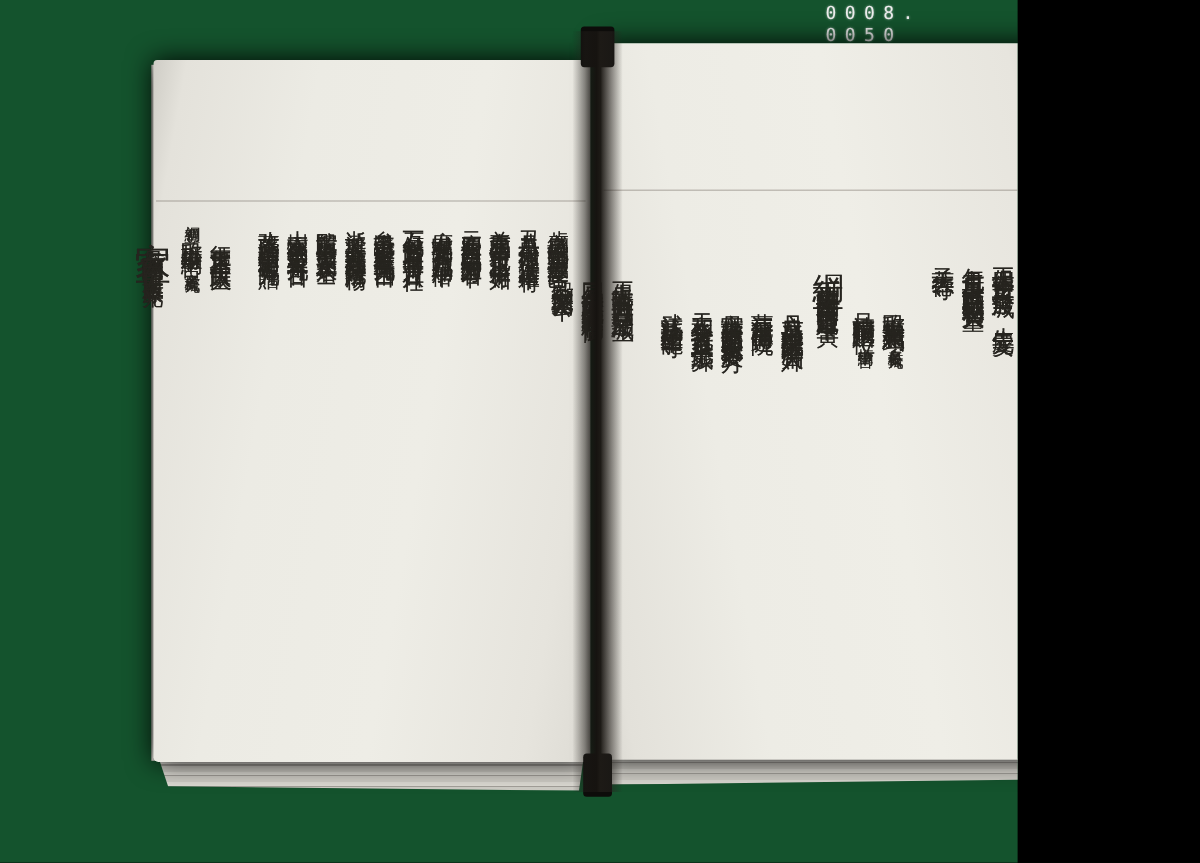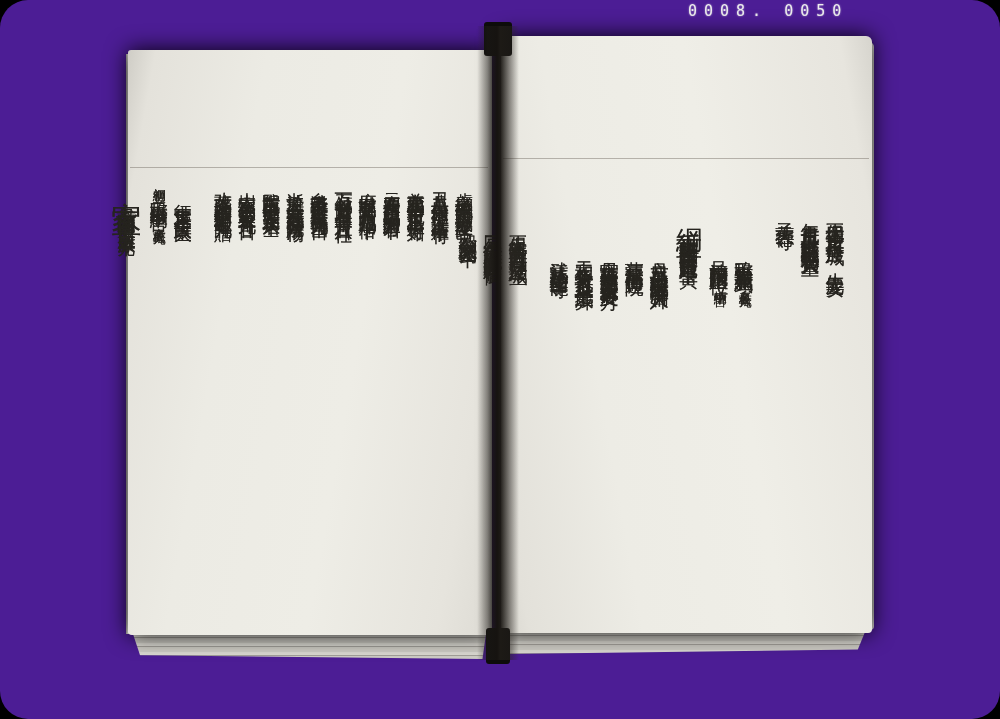--- a/index.html
+++ b/index.html
@@ -1,17 +1,17 @@
 <!DOCTYPE html>
 <html><head>
 <meta charset="utf-8">
 <style>
   html,body{margin:0;padding:0;background:#000;}
-  .photo{position:relative;width:1000px;height:719px;background:#4c1d95;overflow:hidden;
-         font-family:"DejaVu Serif", serif;border-radius:28px;}
+  .photo{position:relative;width:848px;height:719px;background:#14532d;overflow:hidden;
+         font-family:"DejaVu Serif", serif;}
   
   .counter{position:absolute;top:2px;left:688px;color:#ededed;
            font-family:"DejaVu Sans Mono", monospace;font-size:15px;letter-spacing:7px;
            text-shadow:0 0 2px rgba(255,255,255,.6);}
   
   .page{position:absolute;box-shadow:0 0 22px rgba(0,0,0,.95);}
   .left-page{left:128px;top:50px;width:364px;height:585px;border-radius:3px 0 0 4px;
     background:linear-gradient(100deg,#cfcdc6 0%,#e4e2db 6%,#ecebe4 30%,#eeede6 60%,#e6e4dd 88%,#dddbd4 100%);}
   .right-page{left:501px;top:36px;width:371px;height:597px;border-radius:0 6px 4px 0;
     background:linear-gradient(260deg,#d6d4cd 0%,#e7e5de 7%,#efeee7 40%,#edece5 70%,#e3e1da 94%,#d8d6cf 100%);}

